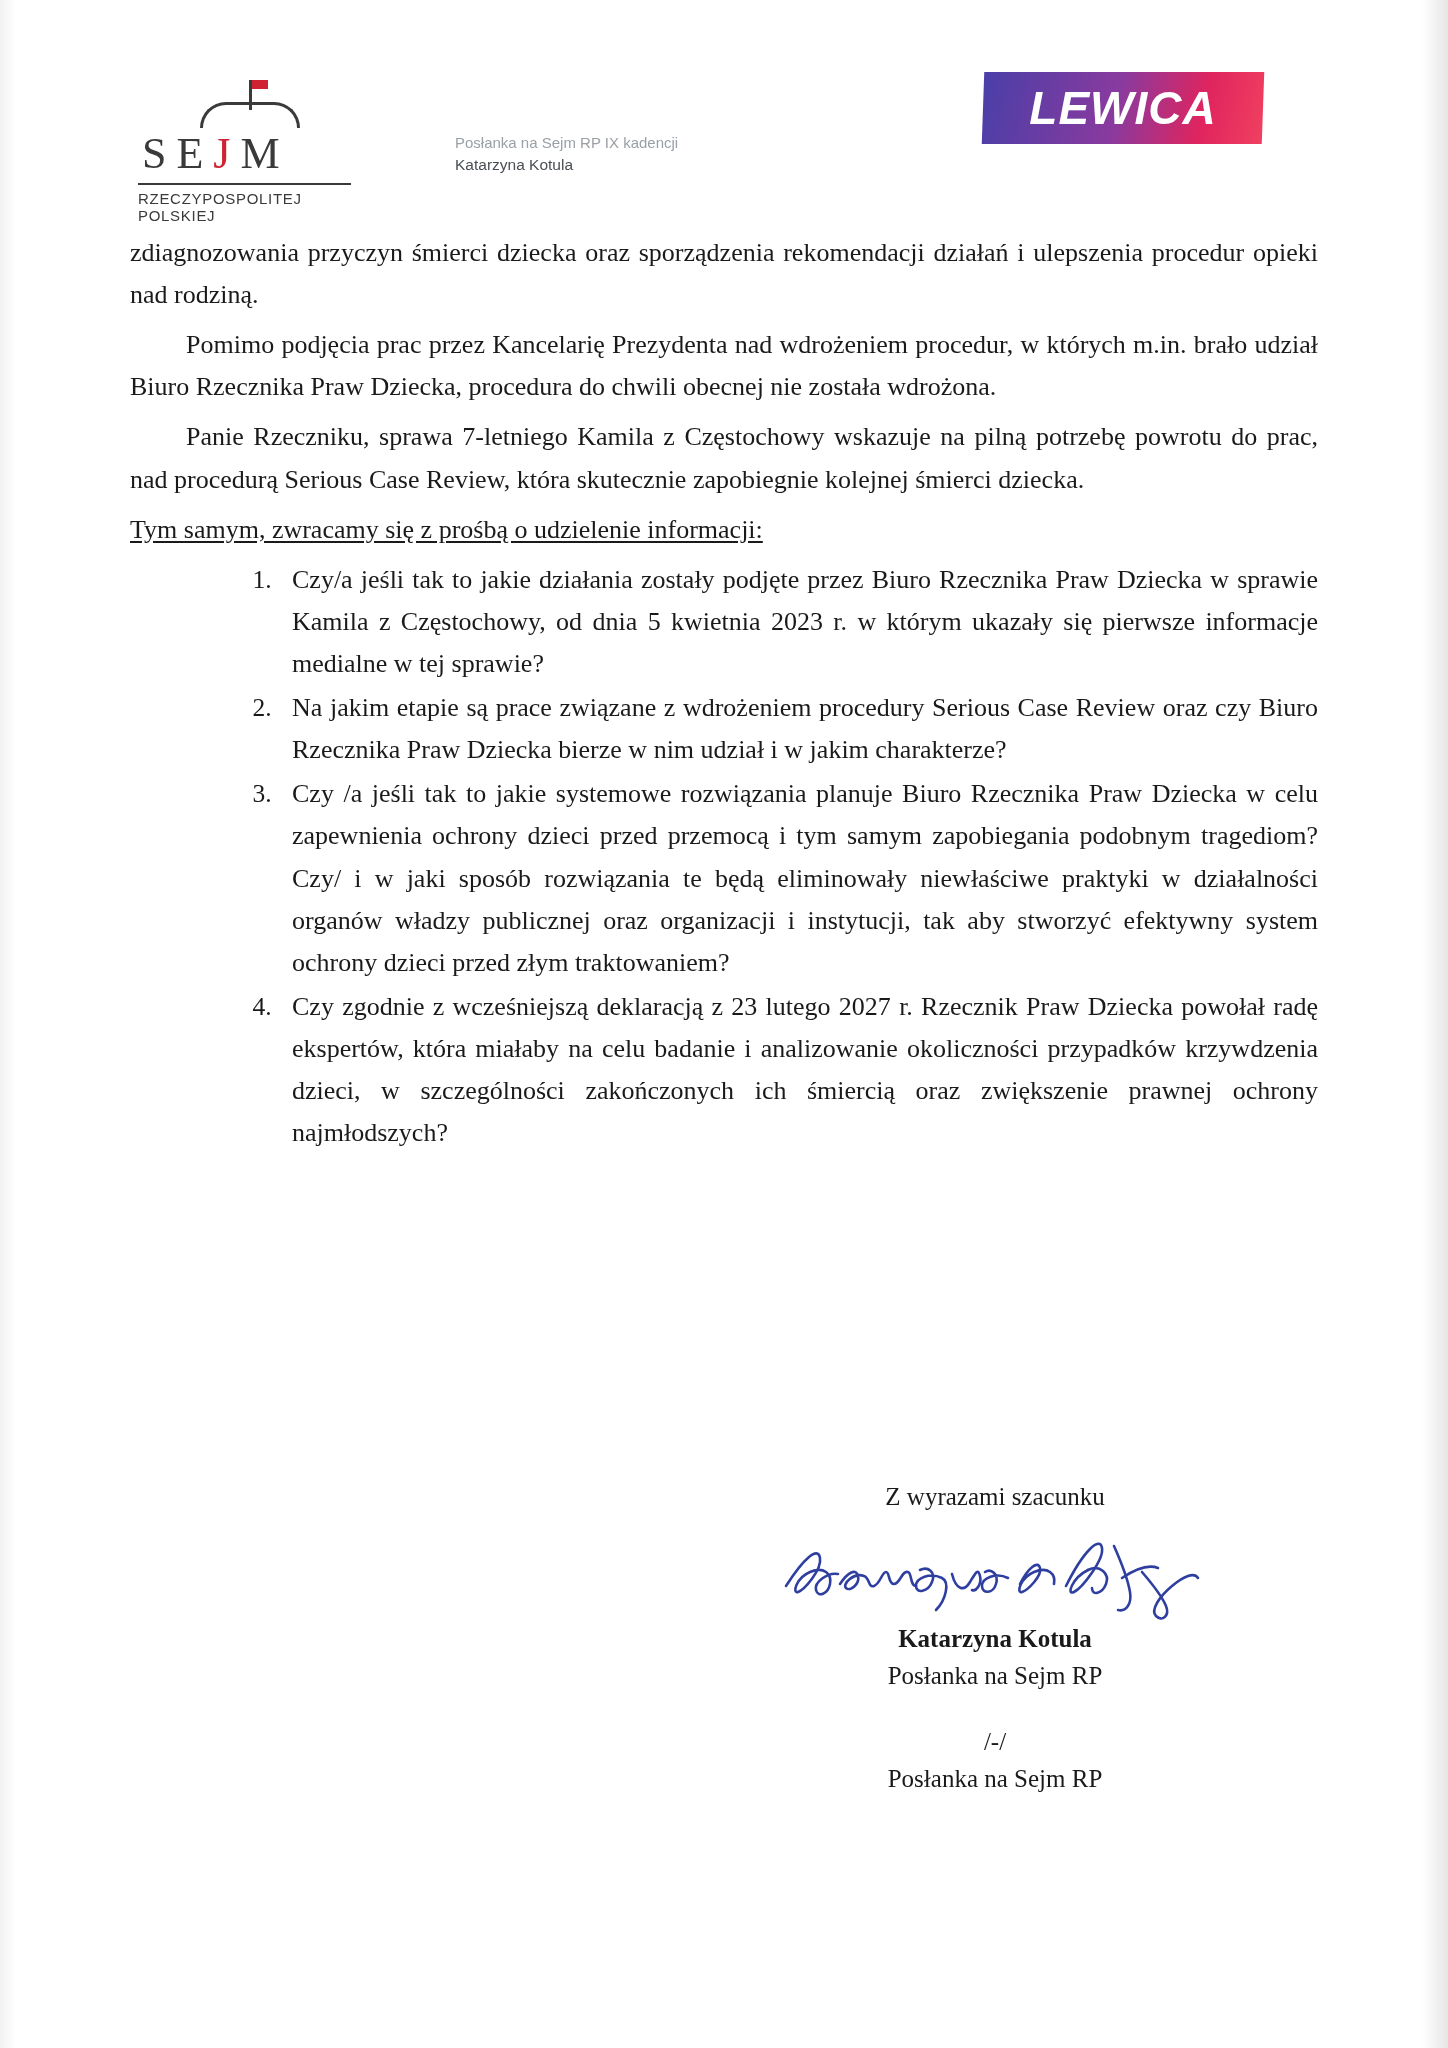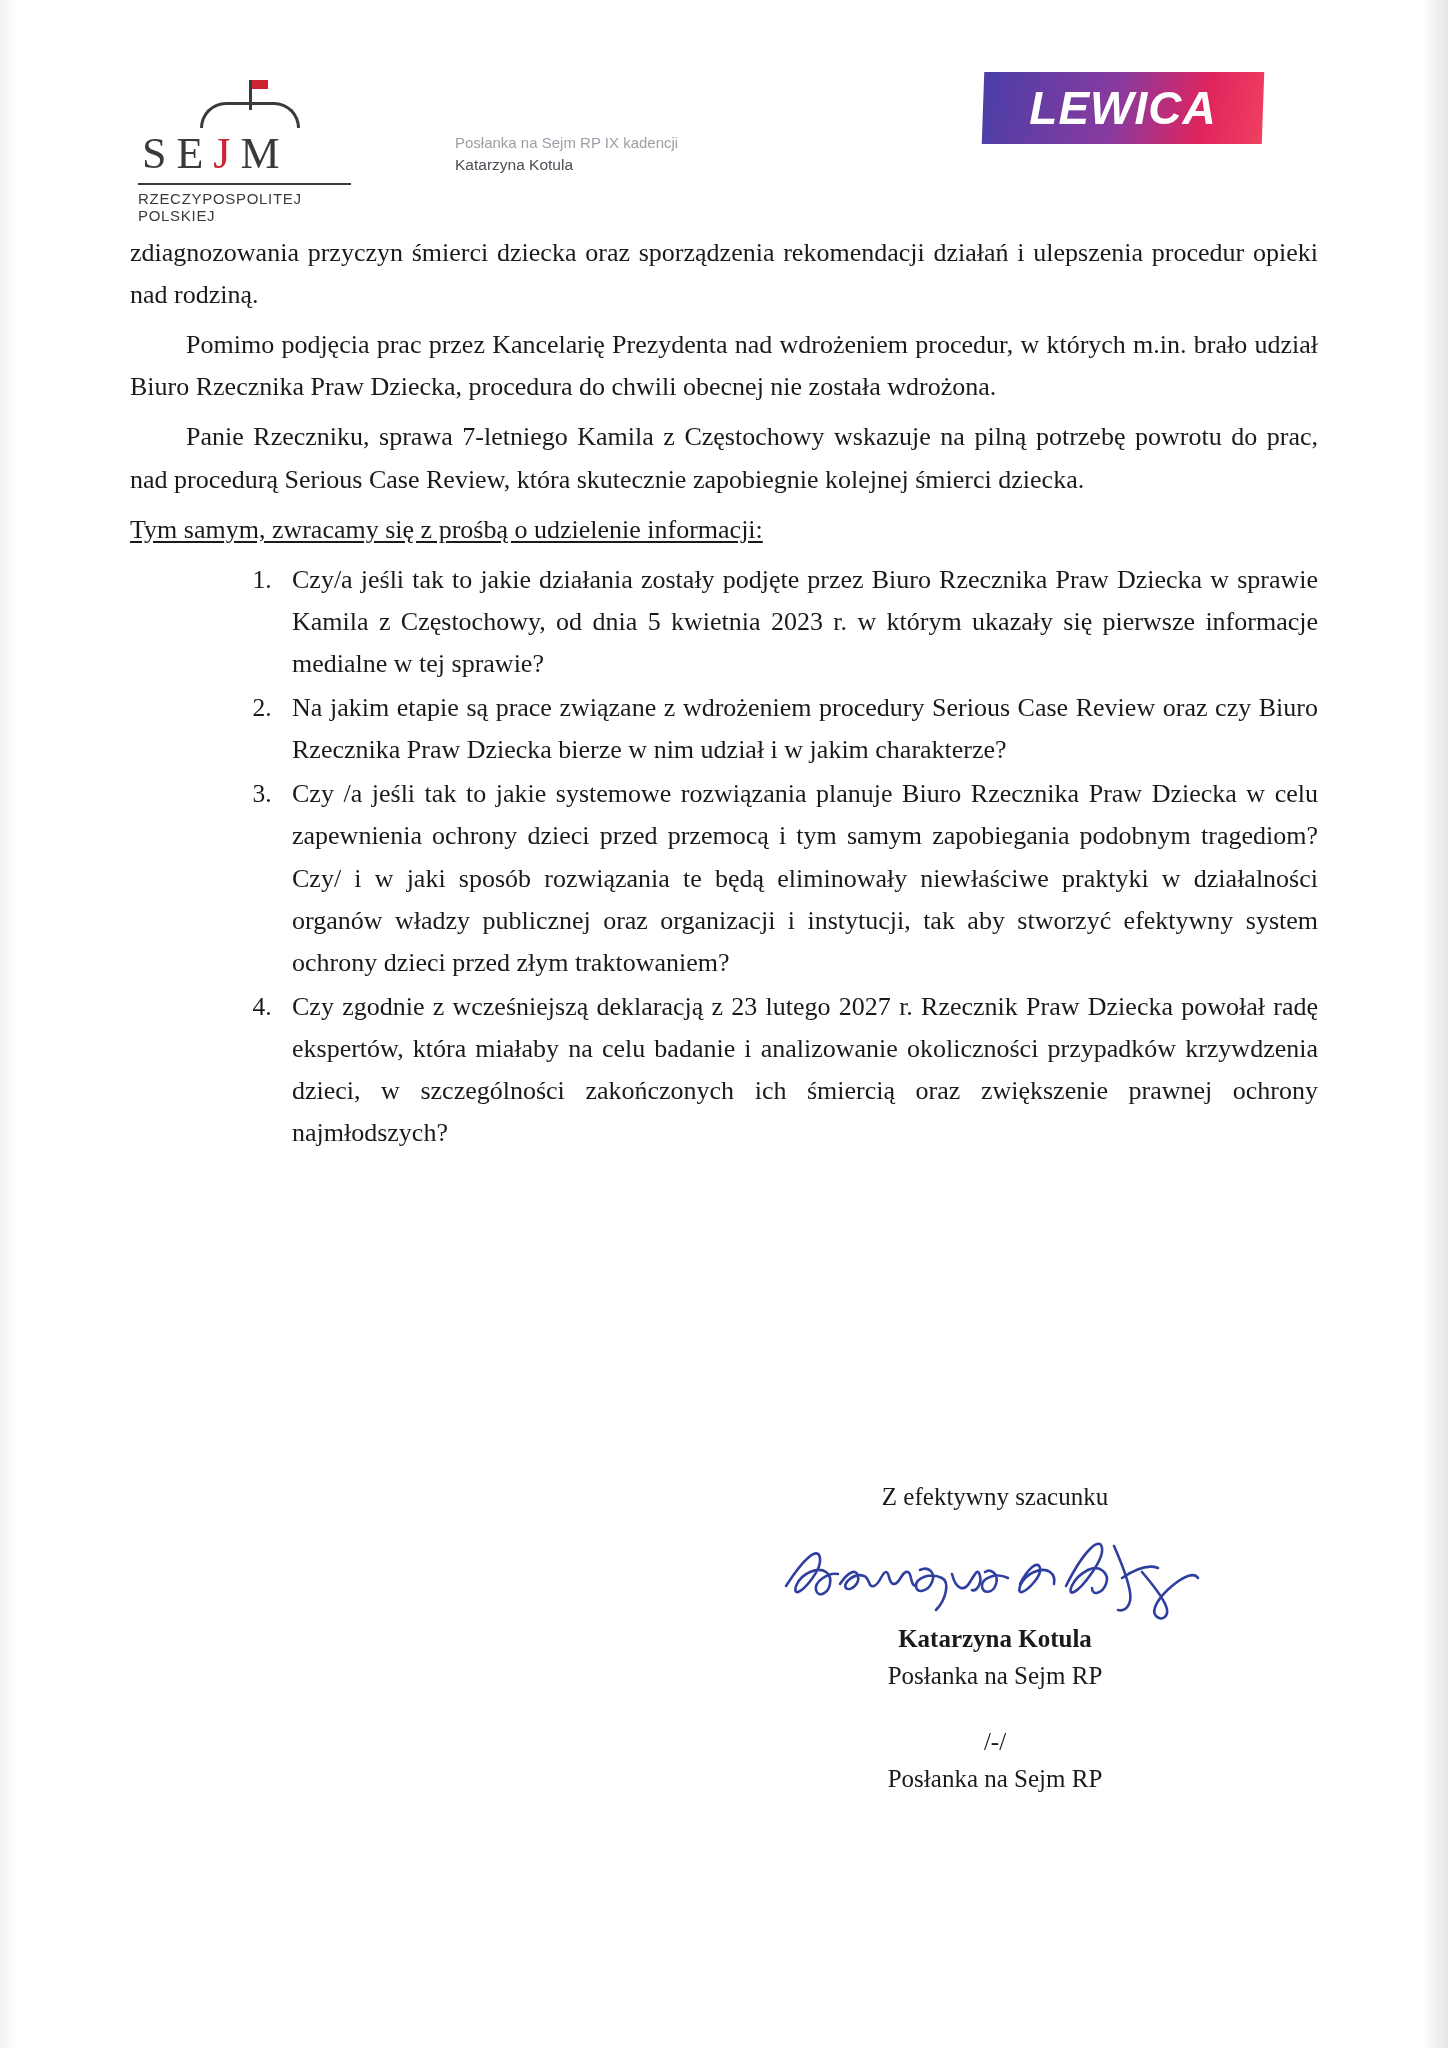--- a/index.html
+++ b/index.html
@@ -252,21 +252,21 @@
 
     <ol class="questions">
       <li>Czy/a jeśli tak to jakie działania zostały podjęte przez Biuro Rzecznika Praw Dziecka w sprawie Kamila z Częstochowy, od dnia 5 kwietnia 2023 r. w którym ukazały się pierwsze informacje medialne w tej sprawie?</li>
       <li>Na jakim etapie są prace związane z wdrożeniem procedury Serious Case Review oraz czy Biuro Rzecznika Praw Dziecka bierze w nim udział i w jakim charakterze?</li>
       <li>Czy /a jeśli tak to jakie systemowe rozwiązania planuje Biuro Rzecznika Praw Dziecka w celu zapewnienia ochrony dzieci przed przemocą i tym samym zapobiegania podobnym tragediom? Czy/ i w jaki sposób rozwiązania te będą eliminowały niewłaściwe praktyki w działalności organów władzy publicznej oraz organizacji i instytucji, tak aby stworzyć efektywny system ochrony dzieci przed złym traktowaniem?</li>
       <li>Czy zgodnie z wcześniejszą deklaracją z 23 lutego 2027 r. Rzecznik Praw Dziecka powołał radę ekspertów, która miałaby na celu badanie i analizowanie okoliczności przypadków krzywdzenia dzieci, w szczególności zakończonych ich śmiercią oraz zwiększenie prawnej ochrony najmłodszych?</li>
     </ol>
   </div>
 
   <div class="sign-block">
-    <div class="sign-greet">Z efektywny szacunku</div>
+    <div class="sign-greet">Z wyrazami szacunku</div>
 
     <div class="sig-wrap">
       <svg class="sig-svg" width="440" height="96" viewBox="0 0 440 96">
         <g fill="none" stroke="#2f3fa0" stroke-width="2.6" stroke-linecap="round" stroke-linejoin="round">
           <path d="M16,58 C34,30 48,18 50,30 C52,42 34,62 28,64 C22,66 26,50 40,44 C54,38 62,46 60,56 C58,66 48,70 46,62 C44,54 58,44 68,46"></path>
           <path d="M70,56 C78,44 86,40 88,48 C90,56 80,64 76,60 C72,56 84,44 94,48 C100,50 98,60 104,58 C110,56 112,44 116,44 C120,44 118,56 124,56 C130,56 132,42 138,44 C142,45 140,58 146,58"></path>
           <path d="M150,42 C158,38 166,44 162,54 C158,64 146,66 146,58 C146,50 160,44 172,50 C180,54 176,72 166,82"></path>
           <path d="M182,46 C186,62 194,64 200,54 C206,44 208,40 210,48 C212,56 206,64 202,62"></path>
           <path d="M215,44 C221,40 229,46 226,56 C223,66 212,66 212,58 C212,50 226,44 238,50"></path>
           <path d="M250,56 C258,40 268,32 270,40 C272,48 258,62 252,64 C246,66 250,50 264,44 C278,38 286,46 284,56"></path>

